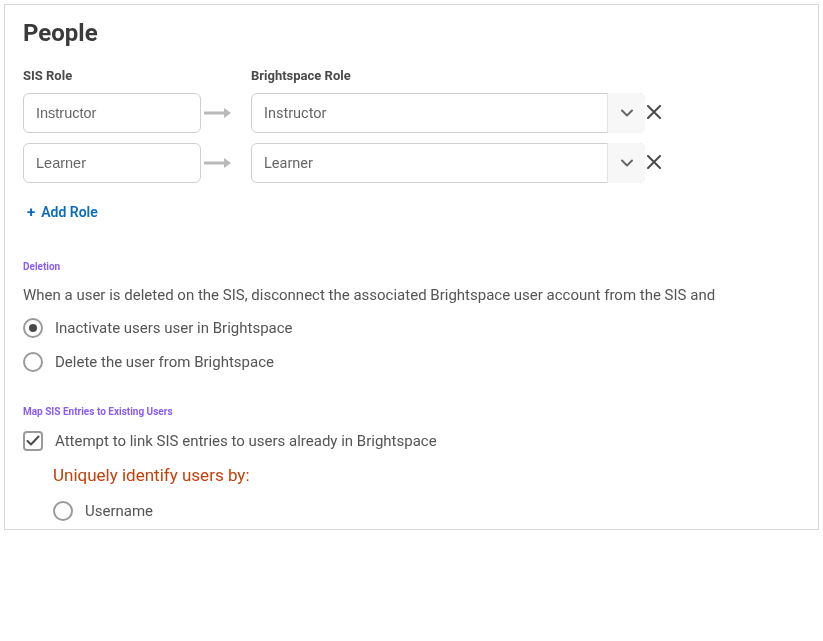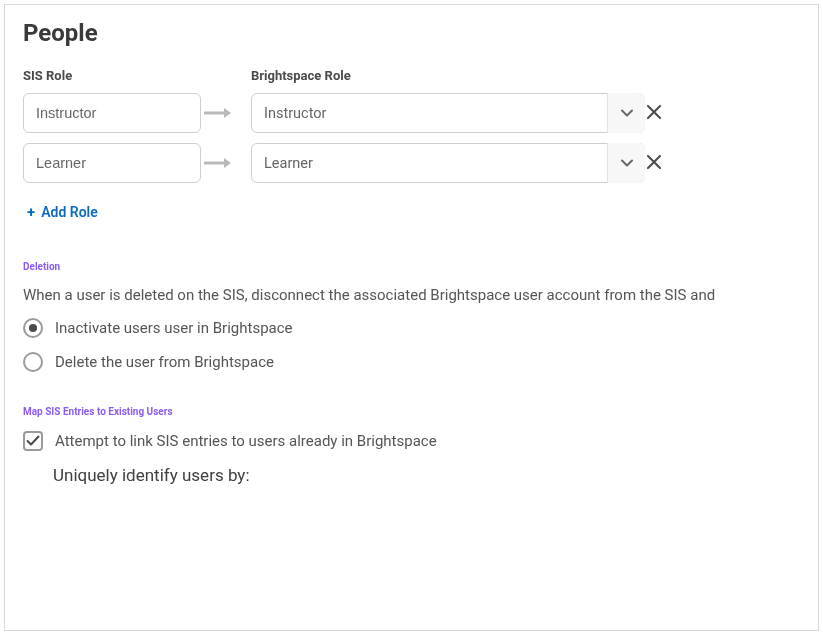--- a/index.html
+++ b/index.html
@@ -8,21 +8,21 @@
       padding: 0;
     }
     body {
       font-family: -apple-system, BlinkMacSystemFont, "Segoe UI", Roboto, Helvetica, Arial, sans-serif;
       background: #fff;
       padding: 4px;
     }
     .panel {
       border: 1px solid #d8d8d8;
       width: 815px;
-      height: 627px;
+      height: 526px;
       padding: 14px 18px;
       color: #4a4a4a;
     }
     h1.page-title {
       font-size: 24px;
       font-weight: 700;
       color: #3a3a3a;
       margin-bottom: 18px;
     }
     .role-header-row {
@@ -163,21 +163,21 @@
       height: 20px;
       border: 2px solid #9a9a9a;
       border-radius: 4px;
       display: flex;
       align-items: center;
       justify-content: center;
       flex-shrink: 0;
     }
     .sub-heading {
       font-size: 17px;
-      color: #404040;
+      color: #c2410c;
       margin: 10px 0 16px 30px;
     }
     .sub-radios {
       margin-left: 30px;
     }
   </style>
 </head>
 <body>
 
 <div class="panel">
@@ -288,14 +288,24 @@
     <div class="checkbox-box">
       <svg width="14" height="12" viewBox="0 0 14 12">
           <path d="M1.5 6 L5 9.5 L12.5 1.5" fill="none" stroke="#4a4a4a" stroke-width="2" stroke-linecap="round" stroke-linejoin="round"></path>
         </svg>
     </div>
     <span class="check-label">Attempt to link SIS entries to users already in Brightspace</span>
   </div>
 
   <div class="sub-heading">Uniquely identify users by:</div>
 
+  <div class="sub-radios">
+    <div class="radio-item">
+      <div class="radio-circle"></div>
+      <span class="radio-label">Username</span>
+    </div>
+    <div class="radio-item">
+      <div class="radio-circle selected"></div>
+      <span class="radio-label">Org-defined ID</span>
+    </div>
+  </div>
 
 </div>
 
 </body></html>

